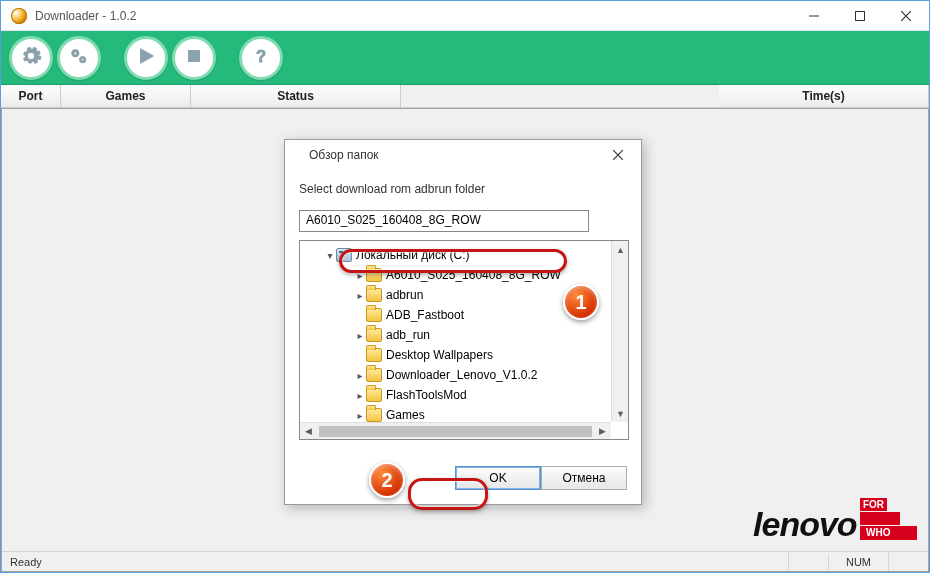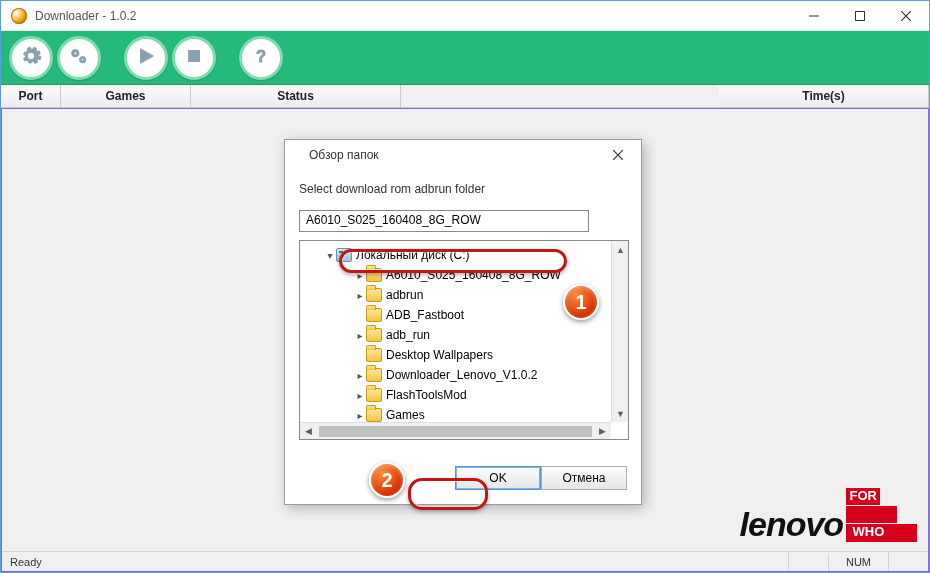--- a/index.html
+++ b/index.html
@@ -6,21 +6,21 @@
   body {
     margin: 0;
     font-family: "Segoe UI", Tahoma, sans-serif;
     font-size: 12px;
     background: #fff;
     width: 930px;
     height: 573px;
     overflow: hidden;
     position: relative;
   }
-  .outer-border { border: 1px solid #5aa0e0; width: 930px; height: 573px; position: relative; background: #8b5cf6; }
+  .outer-border { border: 1px solid #5aa0e0; width: 930px; height: 573px; position: relative; background: #a3a3a3; }
   .titlebar {
     height: 30px;
     display: flex;
     align-items: center;
     background: #fff;
     border-bottom: 1px solid #e5e5e5;
   }
   .titlebar .app-icon {
     width: 16px; height: 16px; margin: 0 8px 0 10px;
     border-radius: 50%;
@@ -240,21 +240,21 @@
   .lenovo-logo {
     font-family: Arial, sans-serif;
     font-size: 34px;
     font-style: italic;
     font-weight: 700;
     color: #111;
     letter-spacing: -1px;
   }
   .lenovo-tag {
     display: inline-block;
-    font-size: 13px;
+    font-size: 10px;
     font-weight: 700;
     line-height: 1.3;
     color: #fff;
     text-align: left;
   }
   .lenovo-tag span { background: #d6001c; padding: 0 3px; display: inline-block; margin-bottom: 1px; }
   .lenovo-tag .r2 { color: #d6001c; }
   .lenovo-tag .r2 .red { background: #d6001c; color: #fff; }
 </style>
 </head>

